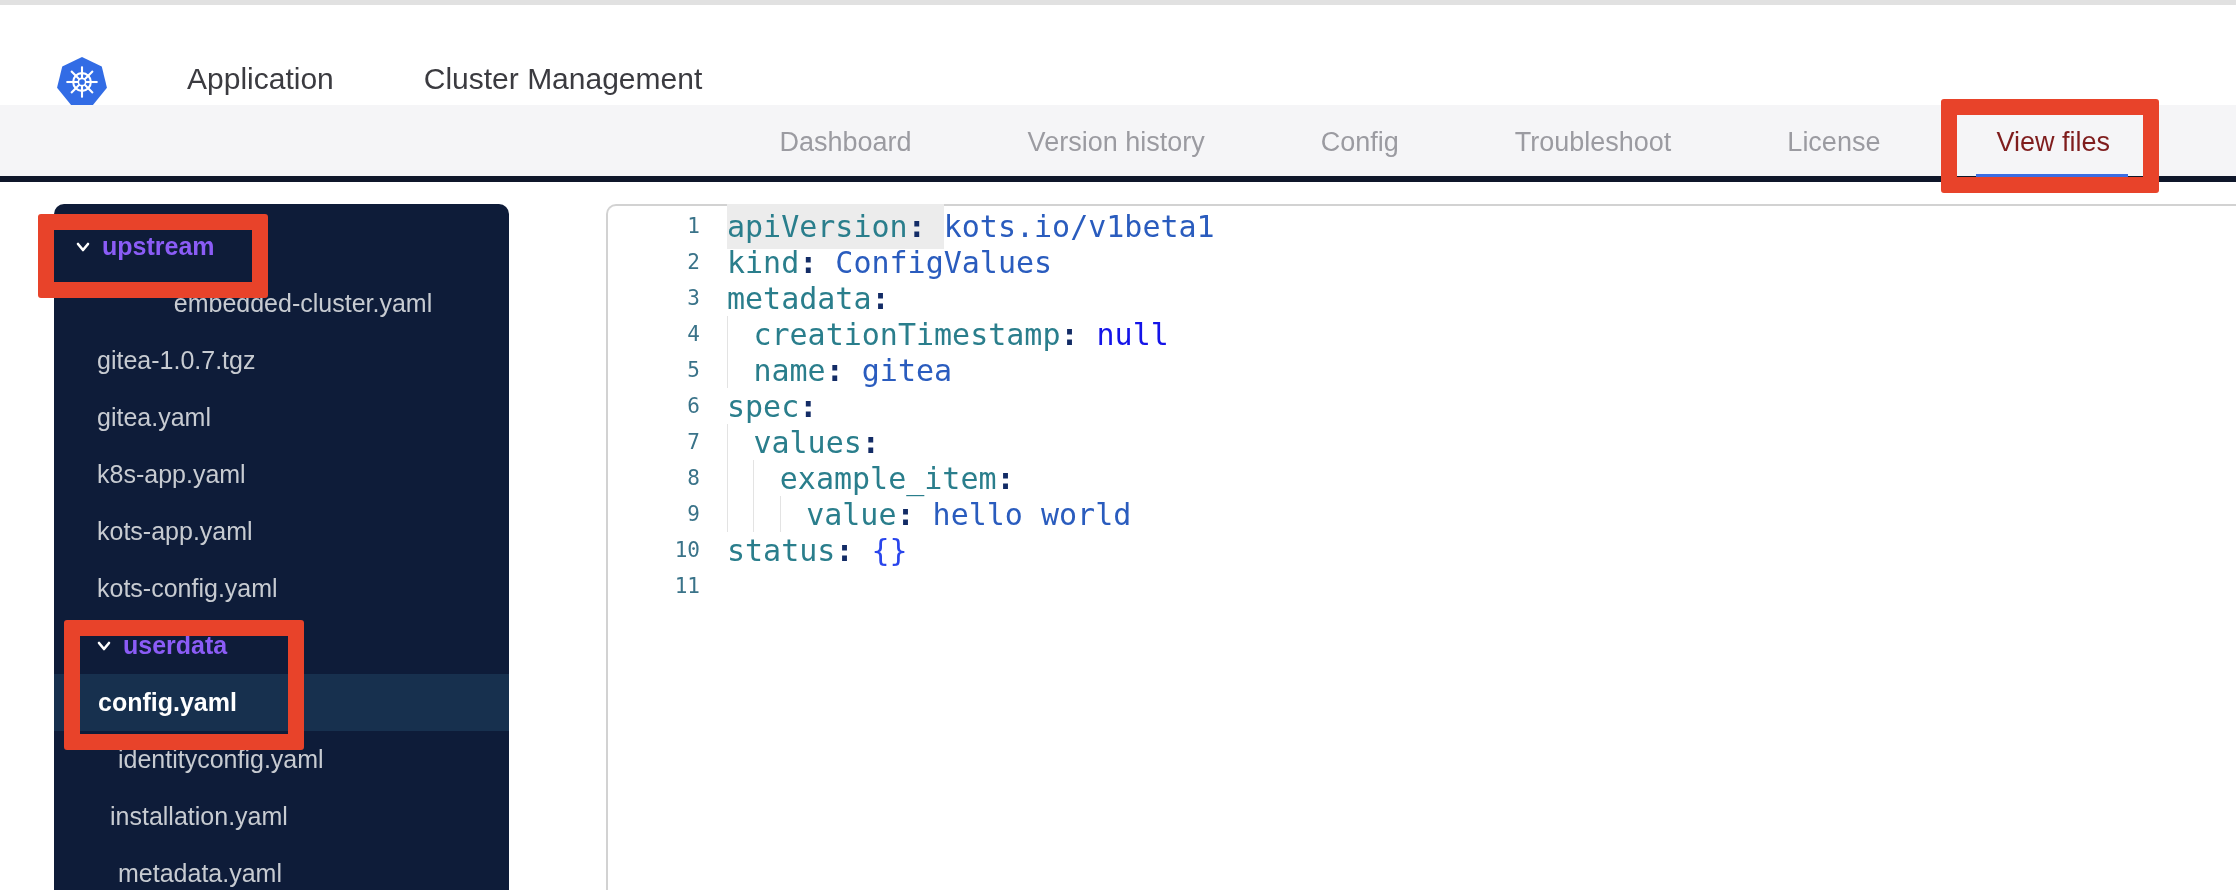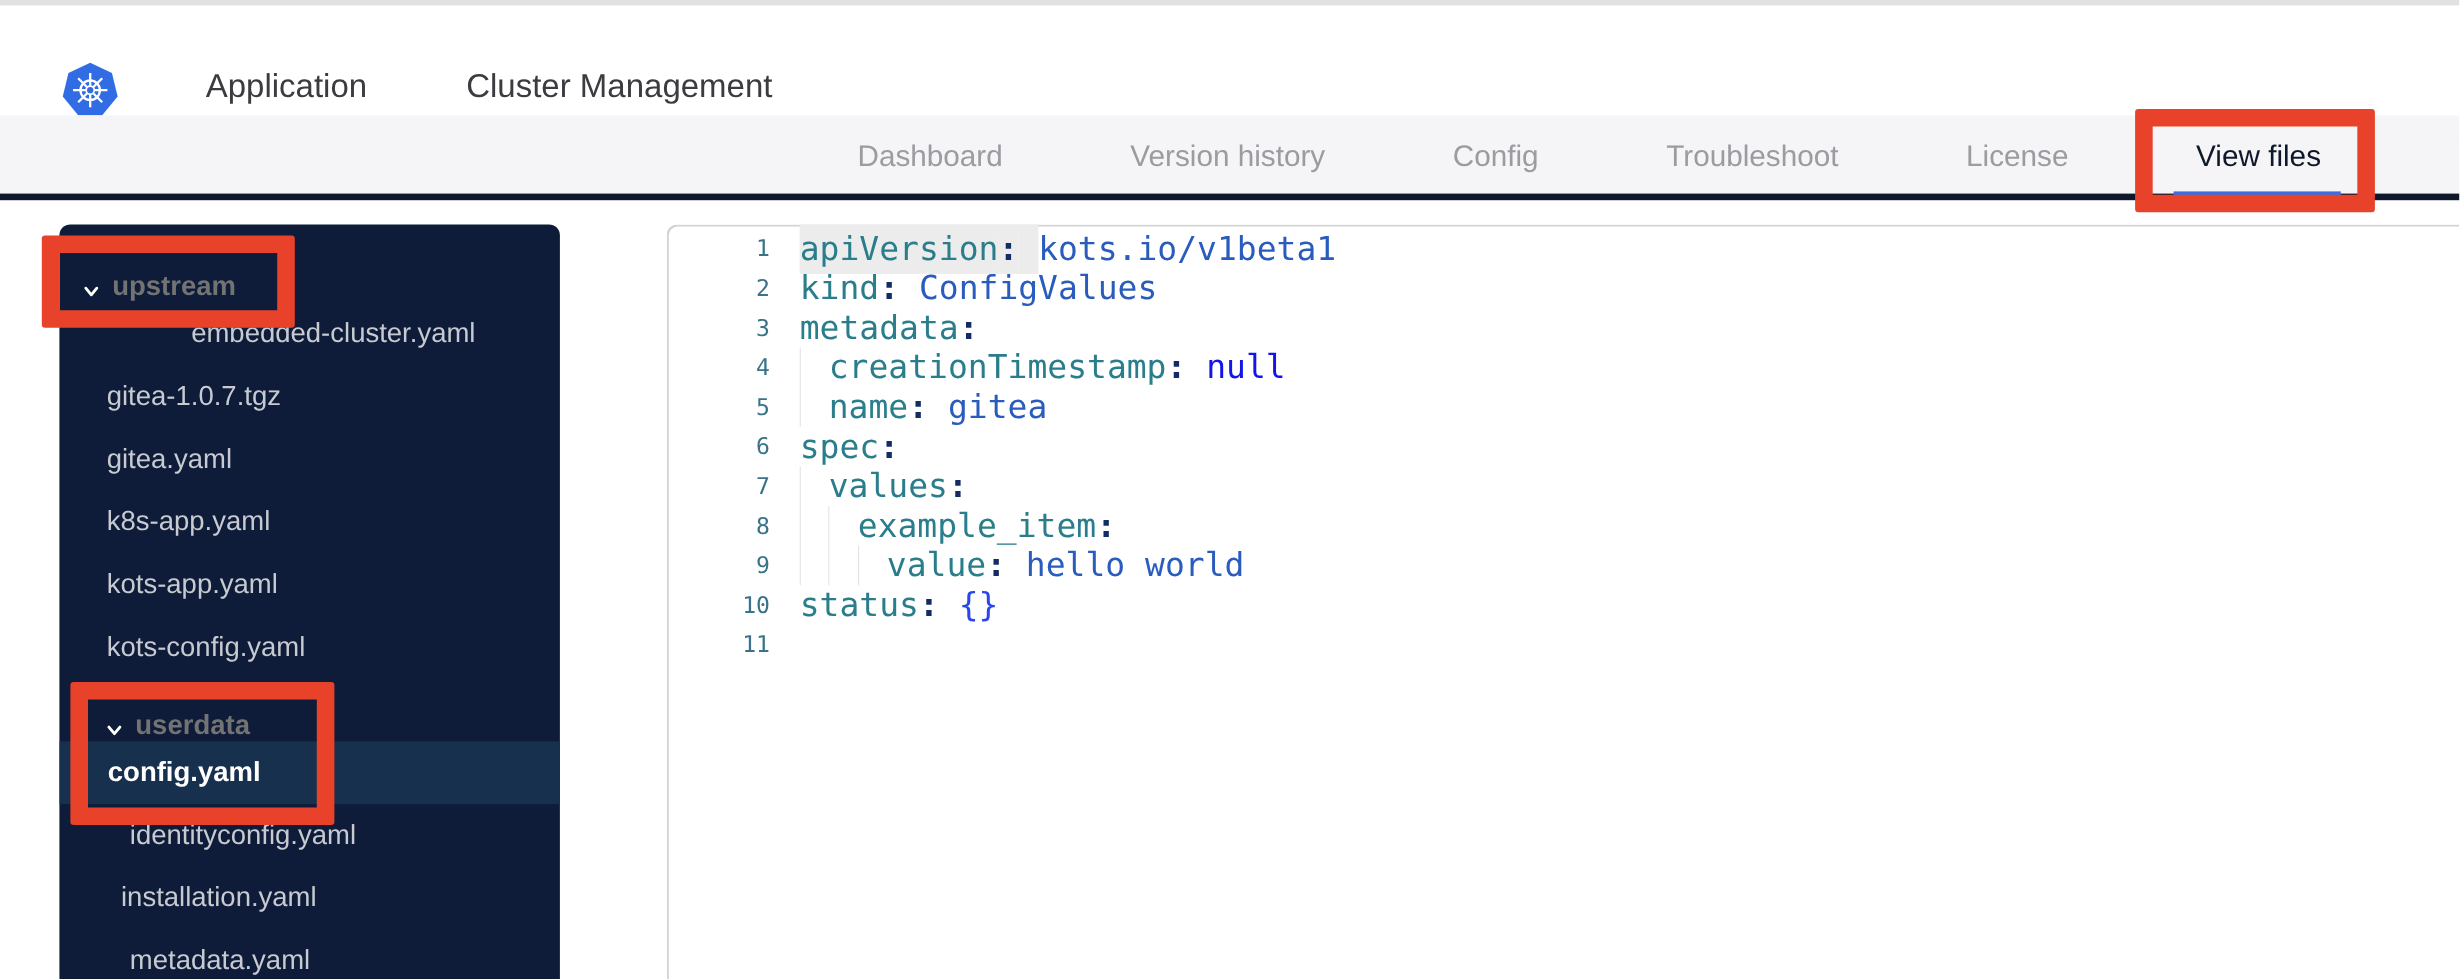--- a/index.html
+++ b/index.html
@@ -16,27 +16,27 @@
   .k8s-logo { position:absolute; left:56px; top:26px; width:52px; height:52px; }
   .header-tabs { position:absolute; left:158px; top:0; height:98px; display:flex; align-items:center; }
   .header-tab { position:relative; height:98px; display:flex; align-items:center; padding:0 29px; font-size:30px; color:#3b3b40; cursor:pointer; white-space:nowrap; }
   .header-tab.cm { padding:0; margin-left:61px; }
   .header-tab .tab-underline { position:absolute; left:0; right:0; bottom:-2px; height:6px; background:#3c6de2; }
 
   
   .sub-nav { position:absolute; left:0; top:105px; width:2236px; height:77px; background:#f5f5f7; border-bottom:6px solid #0f172a; }
   .sub-nav-items { position:absolute; right:126px; top:0; height:75px; display:flex; align-items:center; gap:116px; }
   .sub-nav-item { position:relative; height:75px; display:flex; align-items:center; font-size:27px; color:#9b9ba1; cursor:pointer; white-space:nowrap; }
-  .sub-nav-item.active { color:#0f172a; }
+  .sub-nav-item.active { color:#7f1d1d; }
   .sub-nav-item .nav-underline { position:absolute; left:-20px; right:-18px; bottom:0; height:6px; background:#3c6de2; }
 
   
   .file-tree { position:absolute; left:54px; top:204px; width:455px; height:686px; background:#0e1c39; border-radius:10px 10px 0 0; padding-top:14px; overflow:hidden; }
   .tree-row { height:57px; display:flex; align-items:center; font-size:25px; color:#c7cbd1; cursor:pointer; white-space:nowrap; }
-  .tree-row.folder { color:#737373; font-weight:bold; gap:9px;align-items:flex-end; }
+  .tree-row.folder { color:#8b5cf6; font-weight:bold; gap:9px; }
   .tree-row.selected { background:#17304e; color:#ffffff; font-weight:bold; }
   .chev { width:20px; height:20px; flex:0 0 20px; display:inline-block; }
 
   
   .code-editor { position:absolute; left:606px; top:204px; width:1630px; height:686px; background:#ffffff;
     border-top:2px solid #d2d2d2; border-left:2px solid #d2d2d2; border-top-left-radius:10px; padding-top:2px;
     font-family:"DejaVu Sans Mono", monospace; }
   .code-line { height:36px; display:flex; align-items:center; }
   .ln { flex:0 0 92px; text-align:right; font-size:21px; color:#3a7389; }
   .code-text { margin-left:27px; font-size:30px; white-space:pre; display:flex; align-items:center; height:36px; }

